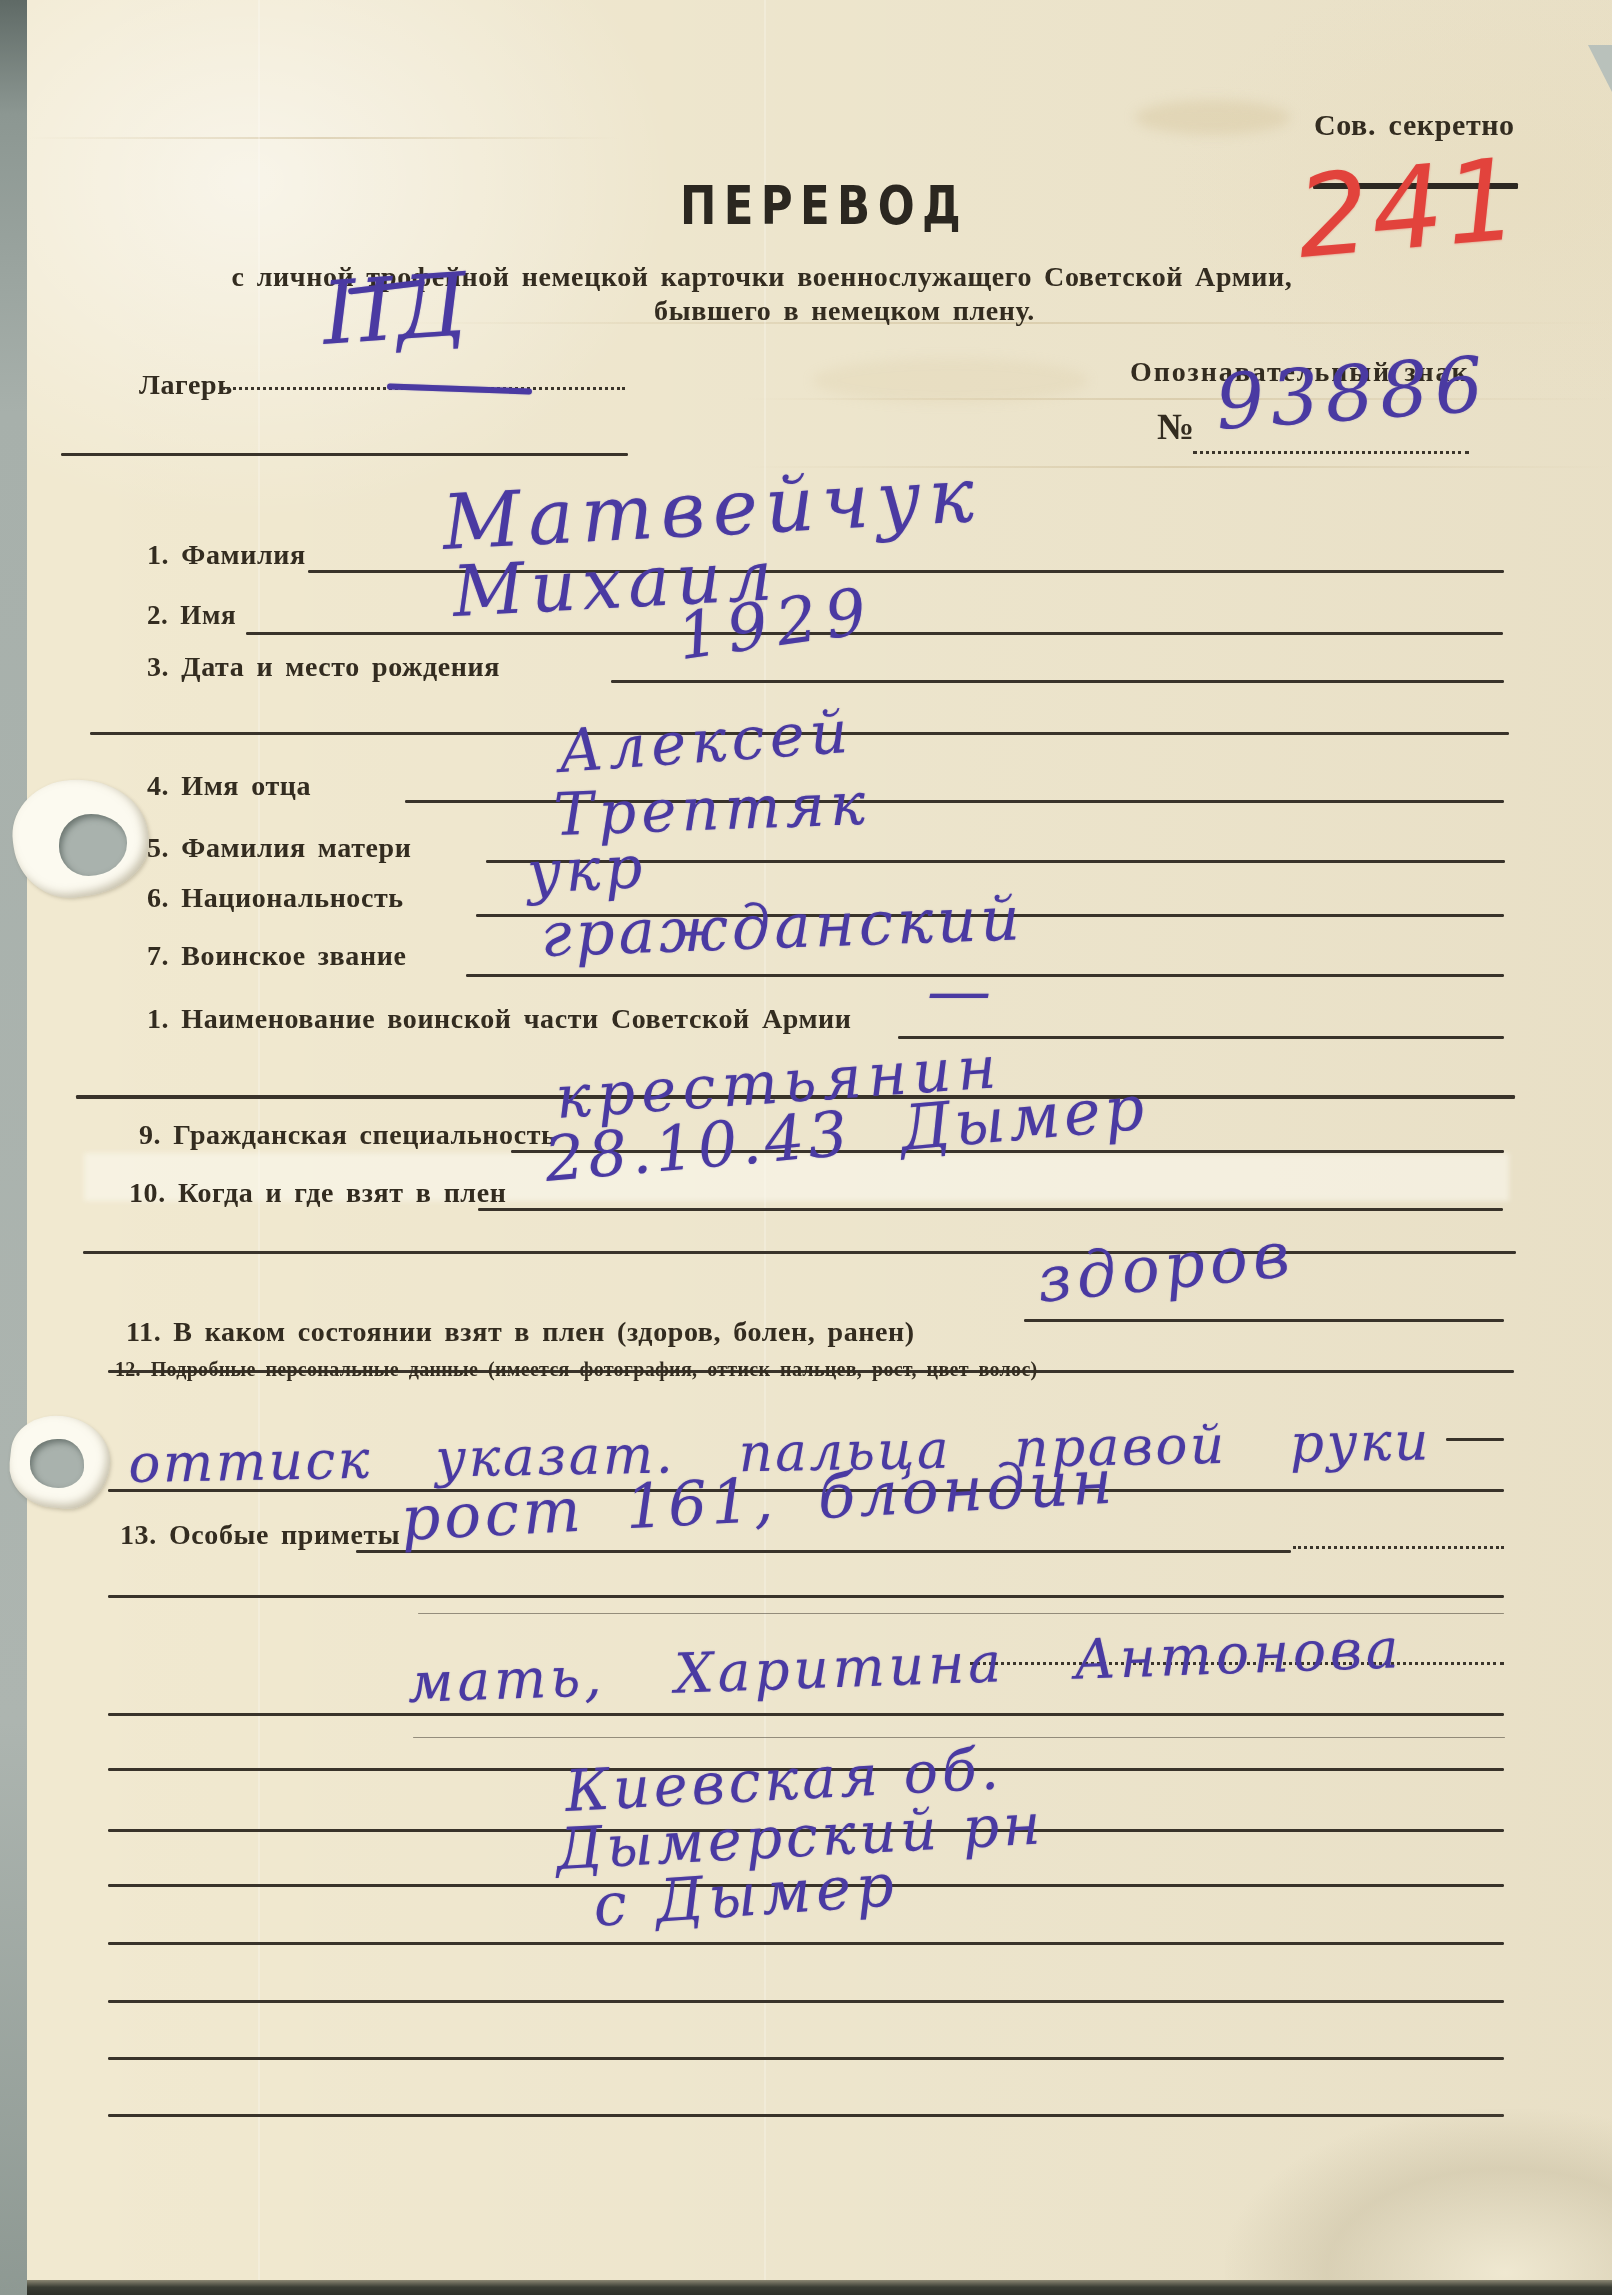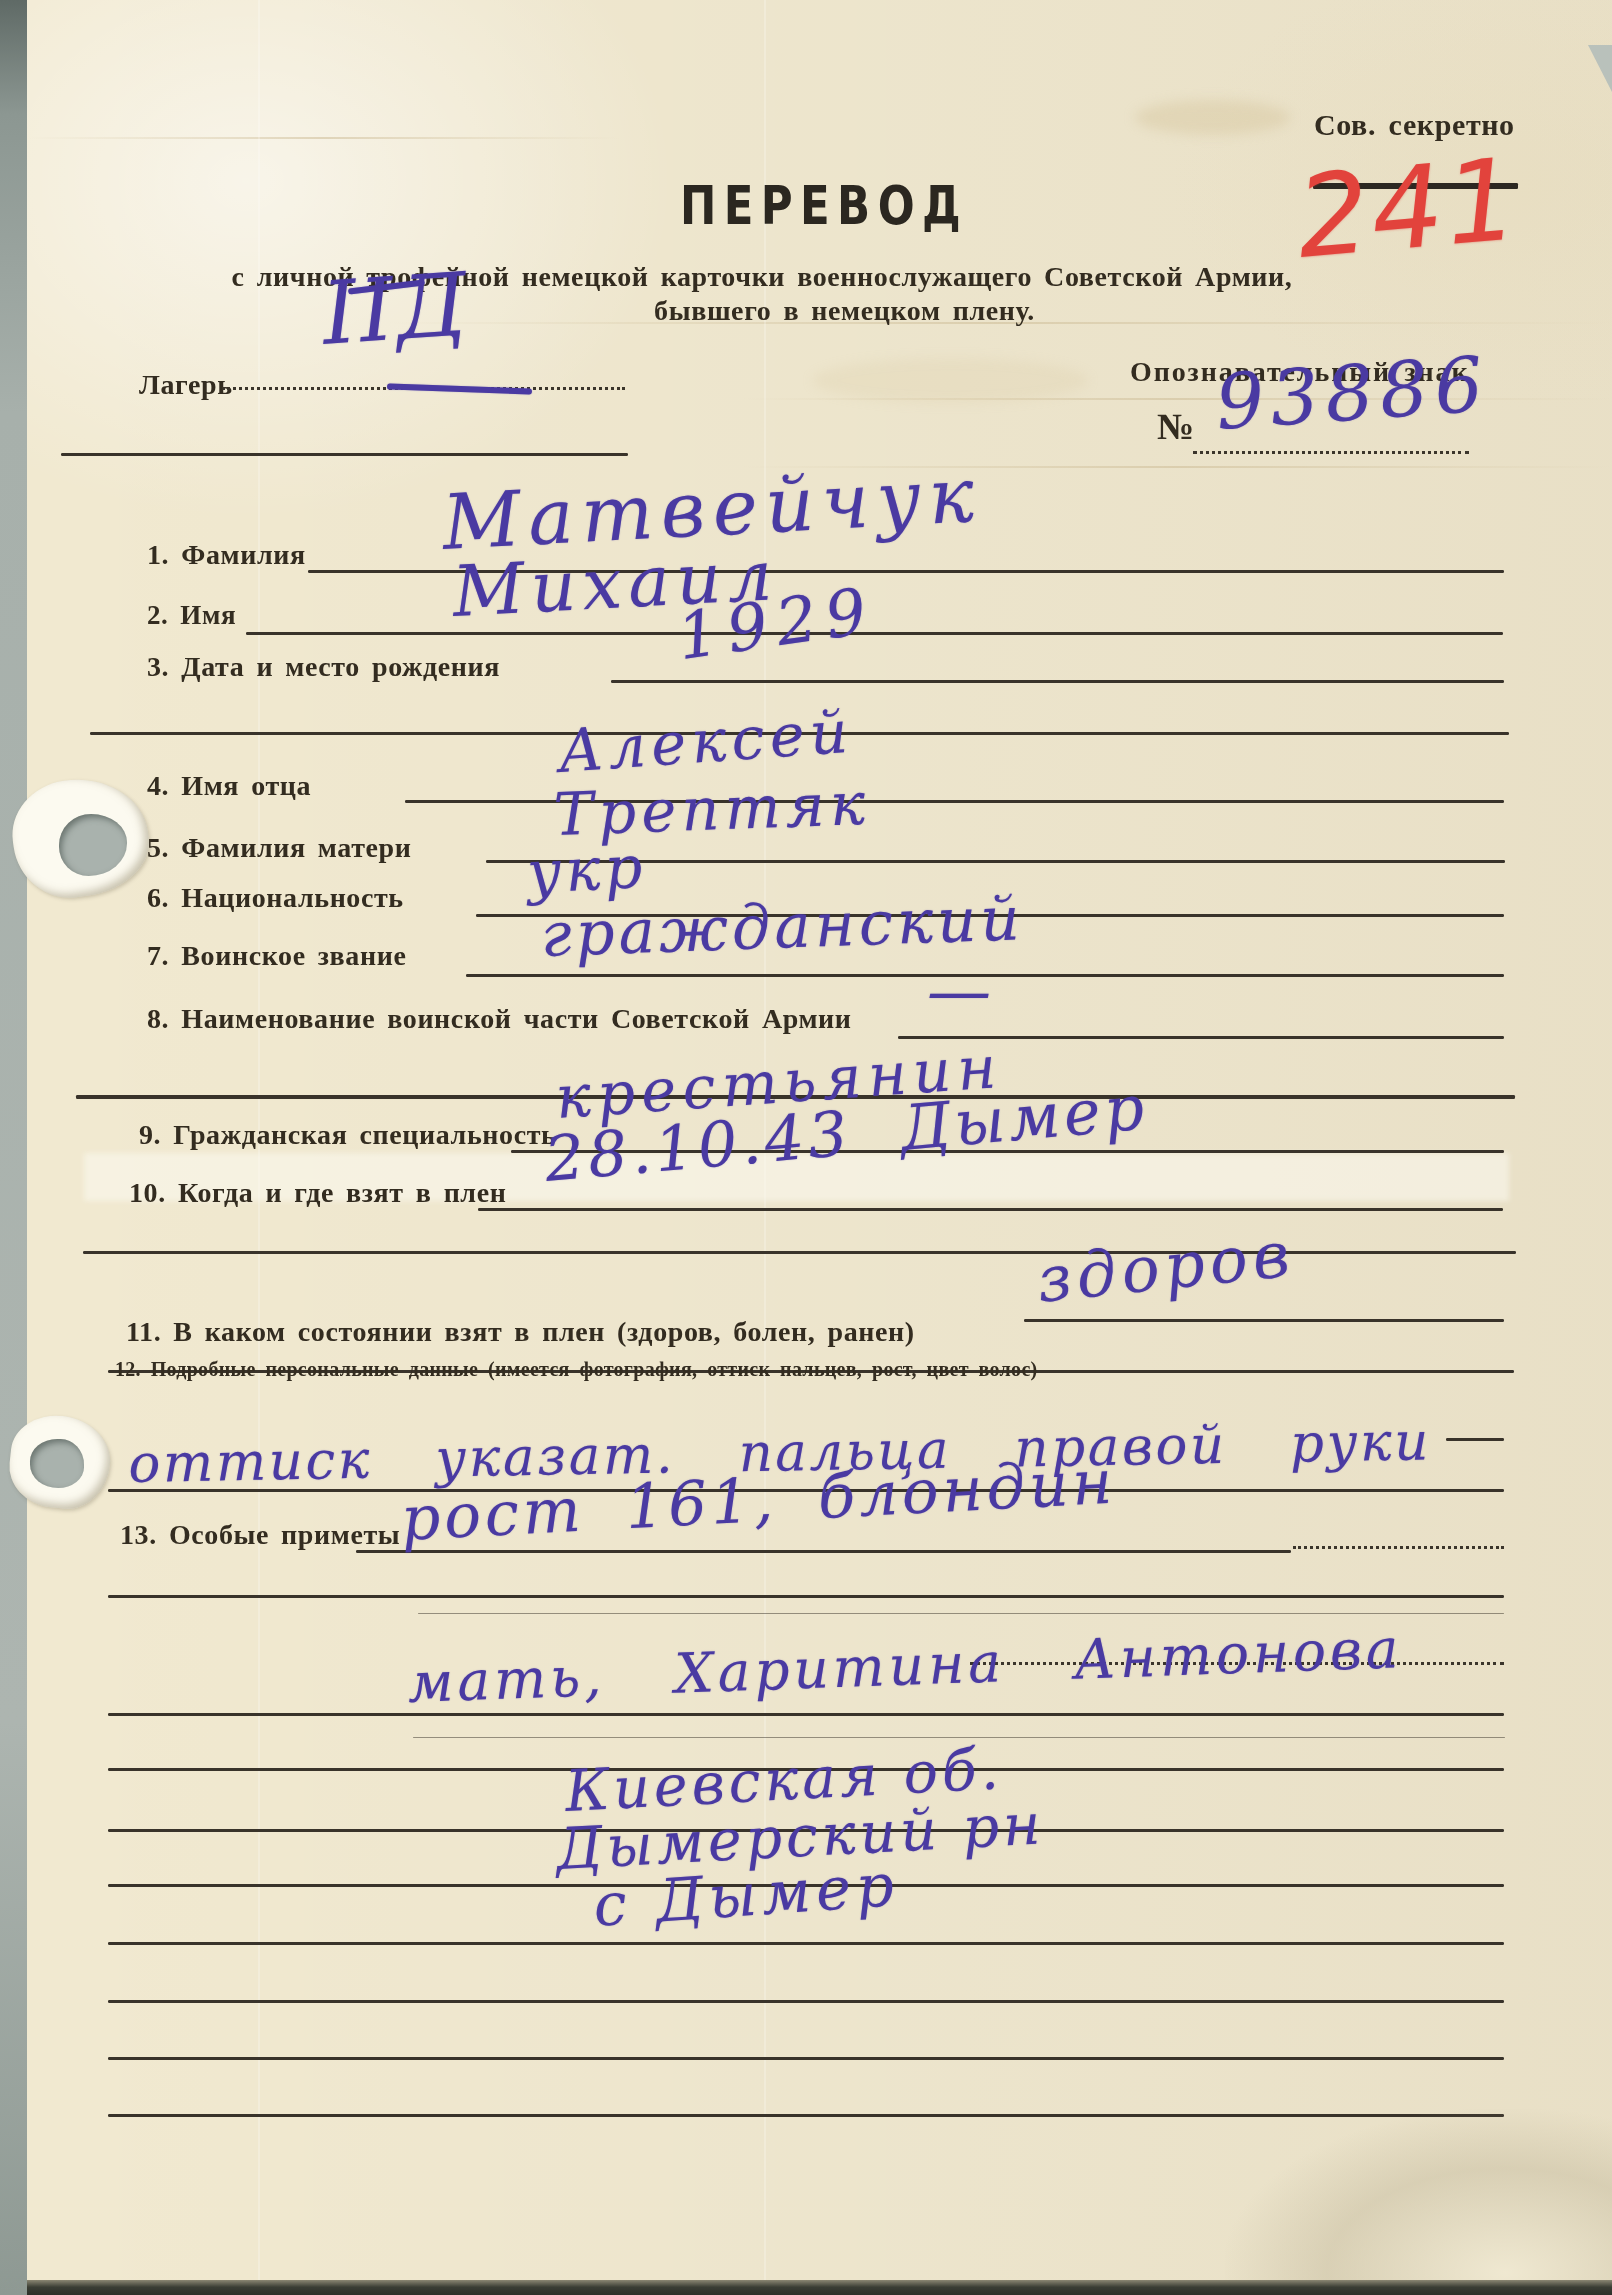--- a/index.html
+++ b/index.html
@@ -94,21 +94,21 @@
   <div class="hw" style="left:555px;top:780px;font-size:59px;transform:rotate(-2deg);letter-spacing:5.2px;">Трептяк</div>
 
   <div class="label" style="left:147px;top:882px;font-size:28px;">6. Национальность</div>
   <div class="rule" style="left:476px;top:914px;width:1028px;"></div>
   <div class="hw" style="left:529px;top:838px;font-size:59px;transform:rotate(-3deg);letter-spacing:3.9px;">укр</div>
 
   <div class="label" style="left:147px;top:940px;font-size:28px;">7. Воинское звание</div>
   <div class="rule" style="left:466px;top:974px;width:1038px;"></div>
   <div class="hw" style="left:542px;top:899px;font-size:61px;transform:rotate(-2deg);letter-spacing:3.9px;">гражданский</div>
 
-  <div class="label" style="left:147px;top:1003px;font-size:28px;">8. Наименование воинской части Советской Армии</div>
+  <div class="label" style="left:147px;top:1003px;font-size:28px;">1. Наименование воинской части Советской Армии</div>
   <div class="rule" style="left:898px;top:1036px;width:606px;"></div>
   <div class="hw" style="left:927px;top:954px;font-size:64px;">—</div>
 
   <div class="rule bold" style="left:76px;top:1095px;width:1439px;"></div>
 
   <div class="label" style="left:139px;top:1119px;font-size:28px;">9. Гражданская специальность</div>
   <div class="rule" style="left:511px;top:1150px;width:993px;"></div>
   <div class="hw" style="left:558px;top:1063px;font-size:59px;transform:rotate(-4deg);letter-spacing:6.4px;">крестьянин</div>
 
   <div class="label" style="left:129px;top:1177px;font-size:28px;">10. Когда и где взят в плен</div>

